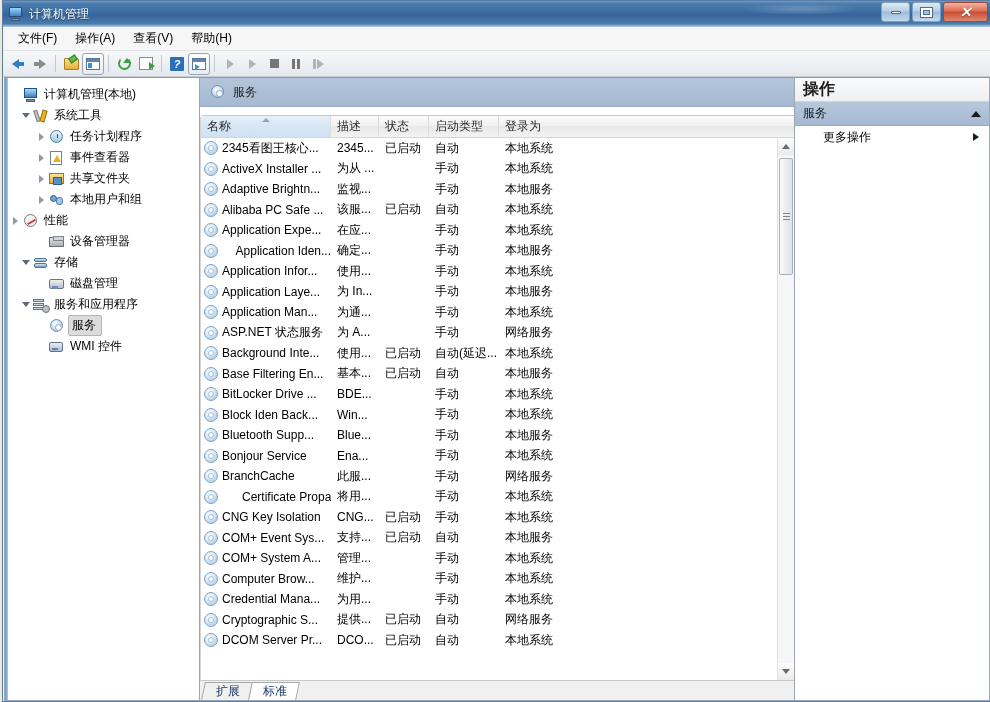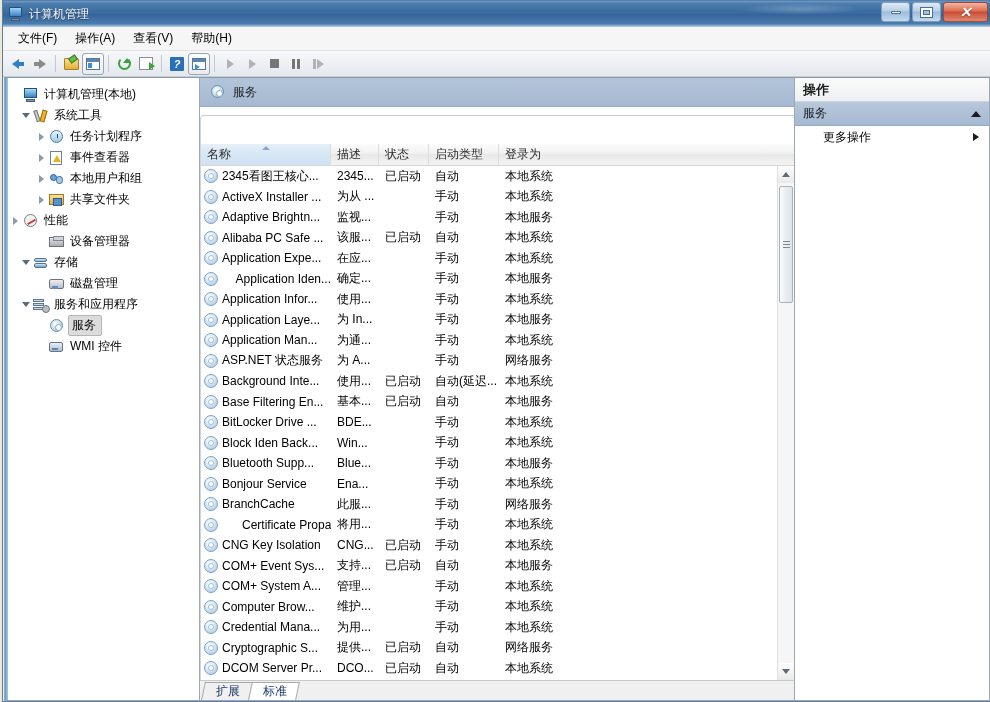--- a/index.html
+++ b/index.html
@@ -238,21 +238,20 @@
     margin-top: 8px;
     border-top: 1px solid #c8c8c8;
     border-top-left-radius: 4px;
   }
   .list-header {
     height: 22px; flex:0 0 22px;
     display: flex;
     background: linear-gradient(to bottom, #fcfcfc 0%, #f1f1f1 45%, #e8e8e8 50%, #f3f3f3 100%);
     border-bottom: 1px solid #d6d6d6;
     position: relative;
-    margin-top: 28px;
   }
   .col-h {
     display:flex; align-items:center; padding-left: 6px;
     font-size: 12px; color:#2b2b2b;
     border-right: 1px solid #dcdcdc;
     position:relative; overflow:hidden; white-space:nowrap;
     cursor: pointer;
   }
   .col-h.sorted {
     background: linear-gradient(to bottom, #e6f0f9 0%, #d6e6f5 50%, #cfe1f3 100%);
@@ -330,21 +329,21 @@
     border: 1px solid #9ba7b4;
     border-top: 1px solid #8c99a8;
     margin-right: 1px;
     display:flex; flex-direction:column;
   }
   .act-title {
     height: 24px; flex:0 0 24px;
     background: linear-gradient(to bottom,#fbfbfb,#eef0f3);
     border-bottom: 1px solid #cfd4da;
     display:flex; align-items:center; padding-left:8px;
-    font-size:13px; font-weight:bold; color:#1b1b1b;
+    font-size:16px; font-weight:bold; color:#1b1b1b;
   }
   .act-group {
     height: 24px; flex:0 0 24px;
     background: linear-gradient(to bottom, #b8c8dc 0%, #a5b9d1 100%);
     display:flex; align-items:center; padding: 0 8px;
     font-size:12px; color:#14181d;
     border-bottom:1px solid #97abc4;
     cursor: pointer;
   }
   .act-group .sp { flex:1 1 auto; }
@@ -538,35 +537,35 @@
           <span class="tico">
               <i class="i-eventv"></i>
             </span>
           <span class="tlabel">事件查看器</span>
         </div>
 
         <div class="tnode" style="padding-left:30px;">
           <span class="twist">
               <i class="closed"></i>
             </span>
+          <span class="tico">
+              <i class="i-shared"></i>
+            </span>
+          <span class="tlabel">共享文件夹</span>
+        </div>
+
+        <div class="tnode" style="padding-left:30px;">
+          <span class="twist">
+              <i class="closed"></i>
+            </span>
           <span class="tico i-users">
               <i class="h1"></i>
               <i class="h2"></i>
             </span>
           <span class="tlabel">本地用户和组</span>
-        </div>
-
-        <div class="tnode" style="padding-left:30px;">
-          <span class="twist">
-              <i class="closed"></i>
-            </span>
-          <span class="tico">
-              <i class="i-shared"></i>
-            </span>
-          <span class="tlabel">共享文件夹</span>
         </div>
 
         <div class="tnode" style="">
           <span class="twist">
               <i class="closed"></i>
             </span>
           <span class="tico">
               <i class="i-perf"></i>
             </span>
           <span class="tlabel">性能</span>

